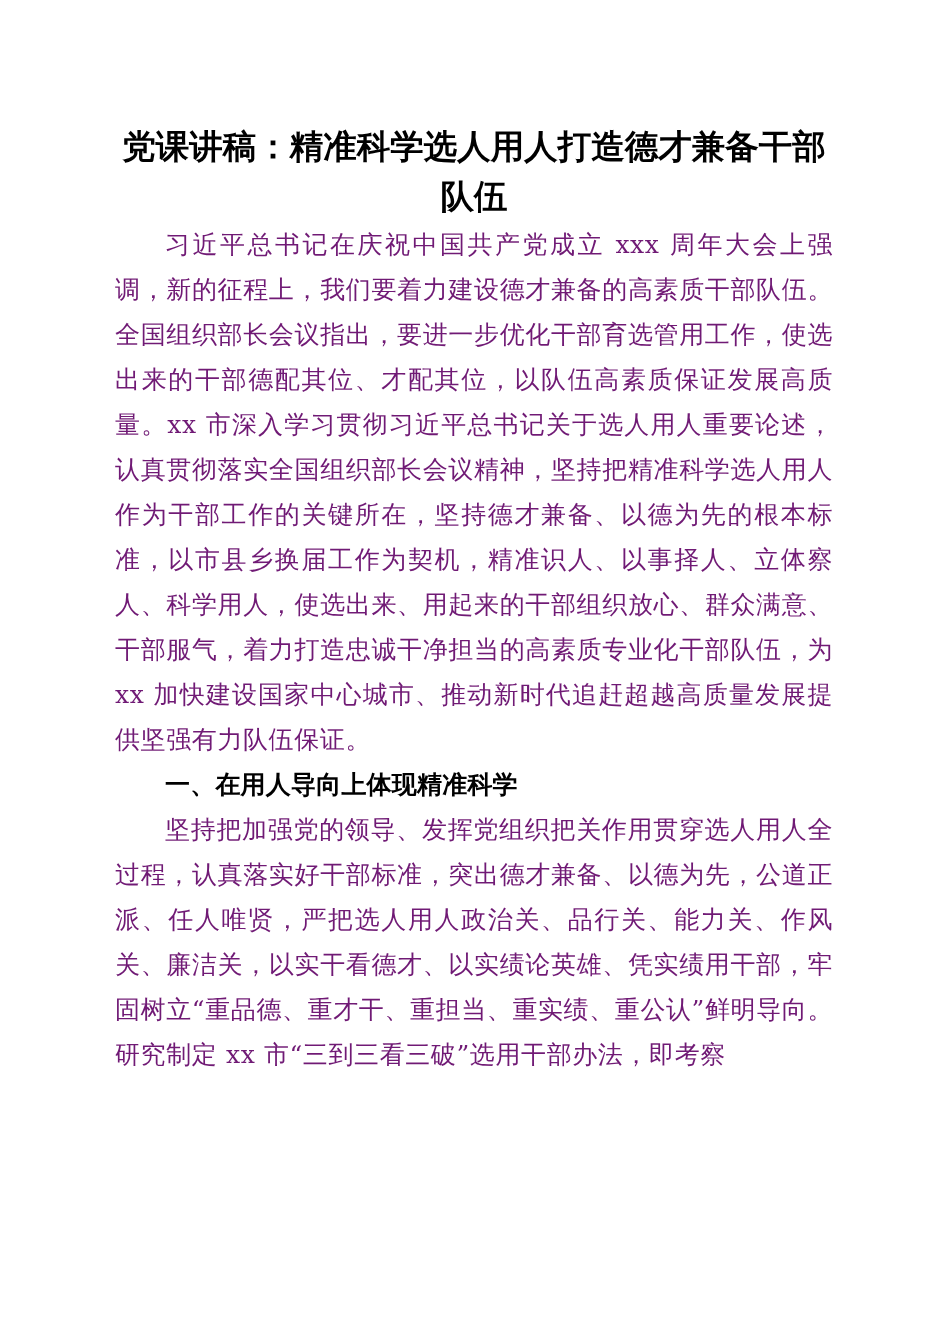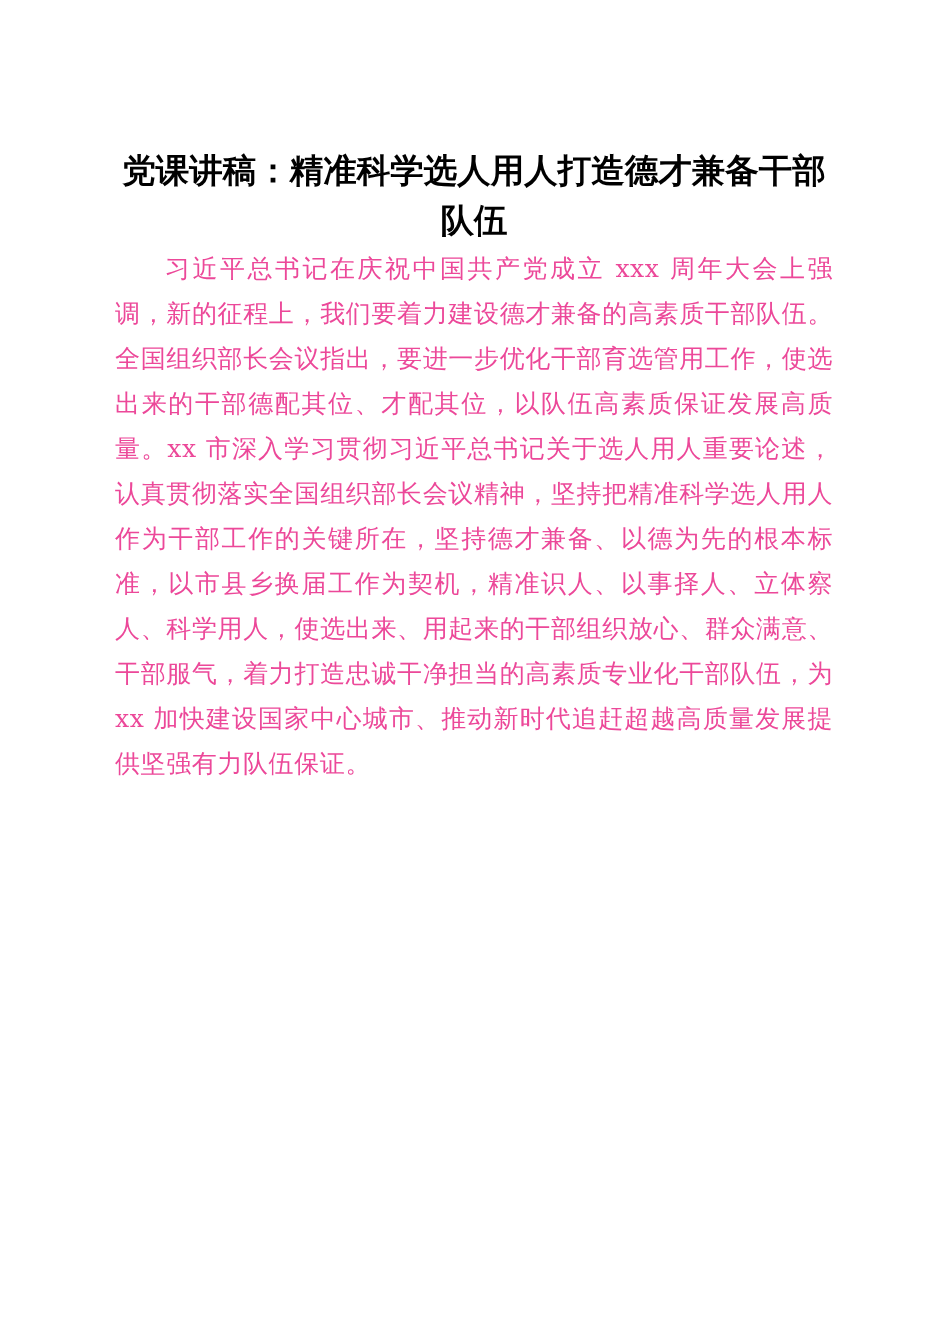--- a/index.html
+++ b/index.html
@@ -14,21 +14,20 @@
     background: #ffffff;
     margin: 0 auto;
     overflow: hidden;
     box-sizing: border-box;
   }
   .content {
     position: absolute;
     left: 115px;
     top: 0;
     width: 718px;
-    margin-top: 24px;
   }
   .doc-title {
     font-family: "DejaVu Serif", "Liberation Serif", serif;
     font-weight: bold;
     font-size: 33.5px;
     line-height: 50px;
     color: #000000;
     text-align: center;
     margin: 0;
     padding-top: 122px;
@@ -44,21 +43,21 @@
     padding-top: 55px;
     letter-spacing: 0.6px;
     text-align: justify;
     text-align-last: left;
     word-break: break-all;
   }
   .body-par {
     font-family: "DejaVu Serif", "Liberation Serif", serif;
     font-size: 25px;
     line-height: 45px;
-    color: #ec4899;
+    color: #701a75;
     margin: 0;
     text-indent: 2em;
     text-align: justify;
     text-align-last: left;
     letter-spacing: 0.6px;
     word-break: break-all;
   }
   .section-heading {
     font-family: "DejaVu Sans", "Liberation Sans", sans-serif;
     font-weight: bold;
@@ -75,16 +74,18 @@
 <body>
 
 <div class="page">
   <div class="content">
 
     <h1 class="doc-title">党课讲稿：精准科学选人用人打造德才兼备干部队伍</h1>
 
 
     <p class="body-par">习近平总书记在庆祝中国共产党成立 xxx 周年大会上强调，新的征程上，我们要着力建设德才兼备的高素质干部队伍。全国组织部长会议指出，要进一步优化干部育选管用工作，使选出来的干部德配其位、才配其位，以队伍高素质保证发展高质量。xx 市深入学习贯彻习近平总书记关于选人用人重要论述，认真贯彻落实全国组织部长会议精神，坚持把精准科学选人用人作为干部工作的关键所在，坚持德才兼备、以德为先的根本标准，以市县乡换届工作为契机，精准识人、以事择人、立体察人、科学用人，使选出来、用起来的干部组织放心、群众满意、干部服气，着力打造忠诚干净担当的高素质专业化干部队伍，为 xx 加快建设国家中心城市、推动新时代追赶超越高质量发展提供坚强有力队伍保证。</p>
 
+    <h2 class="section-heading">一、在用人导向上体现精准科学</h2>
 
+    <p class="body-par">坚持把加强党的领导、发挥党组织把关作用贯穿选人用人全过程，认真落实好干部标准，突出德才兼备、以德为先，公道正派、任人唯贤，严把选人用人政治关、品行关、能力关、作风关、廉洁关，以实干看德才、以实绩论英雄、凭实绩用干部，牢固树立“重品德、重才干、重担当、重实绩、重公认”鲜明导向。研究制定 xx 市“三到三看三破”选用干部办法，即考察</p>
 
   </div>
 </div>
 
 </body></html>

